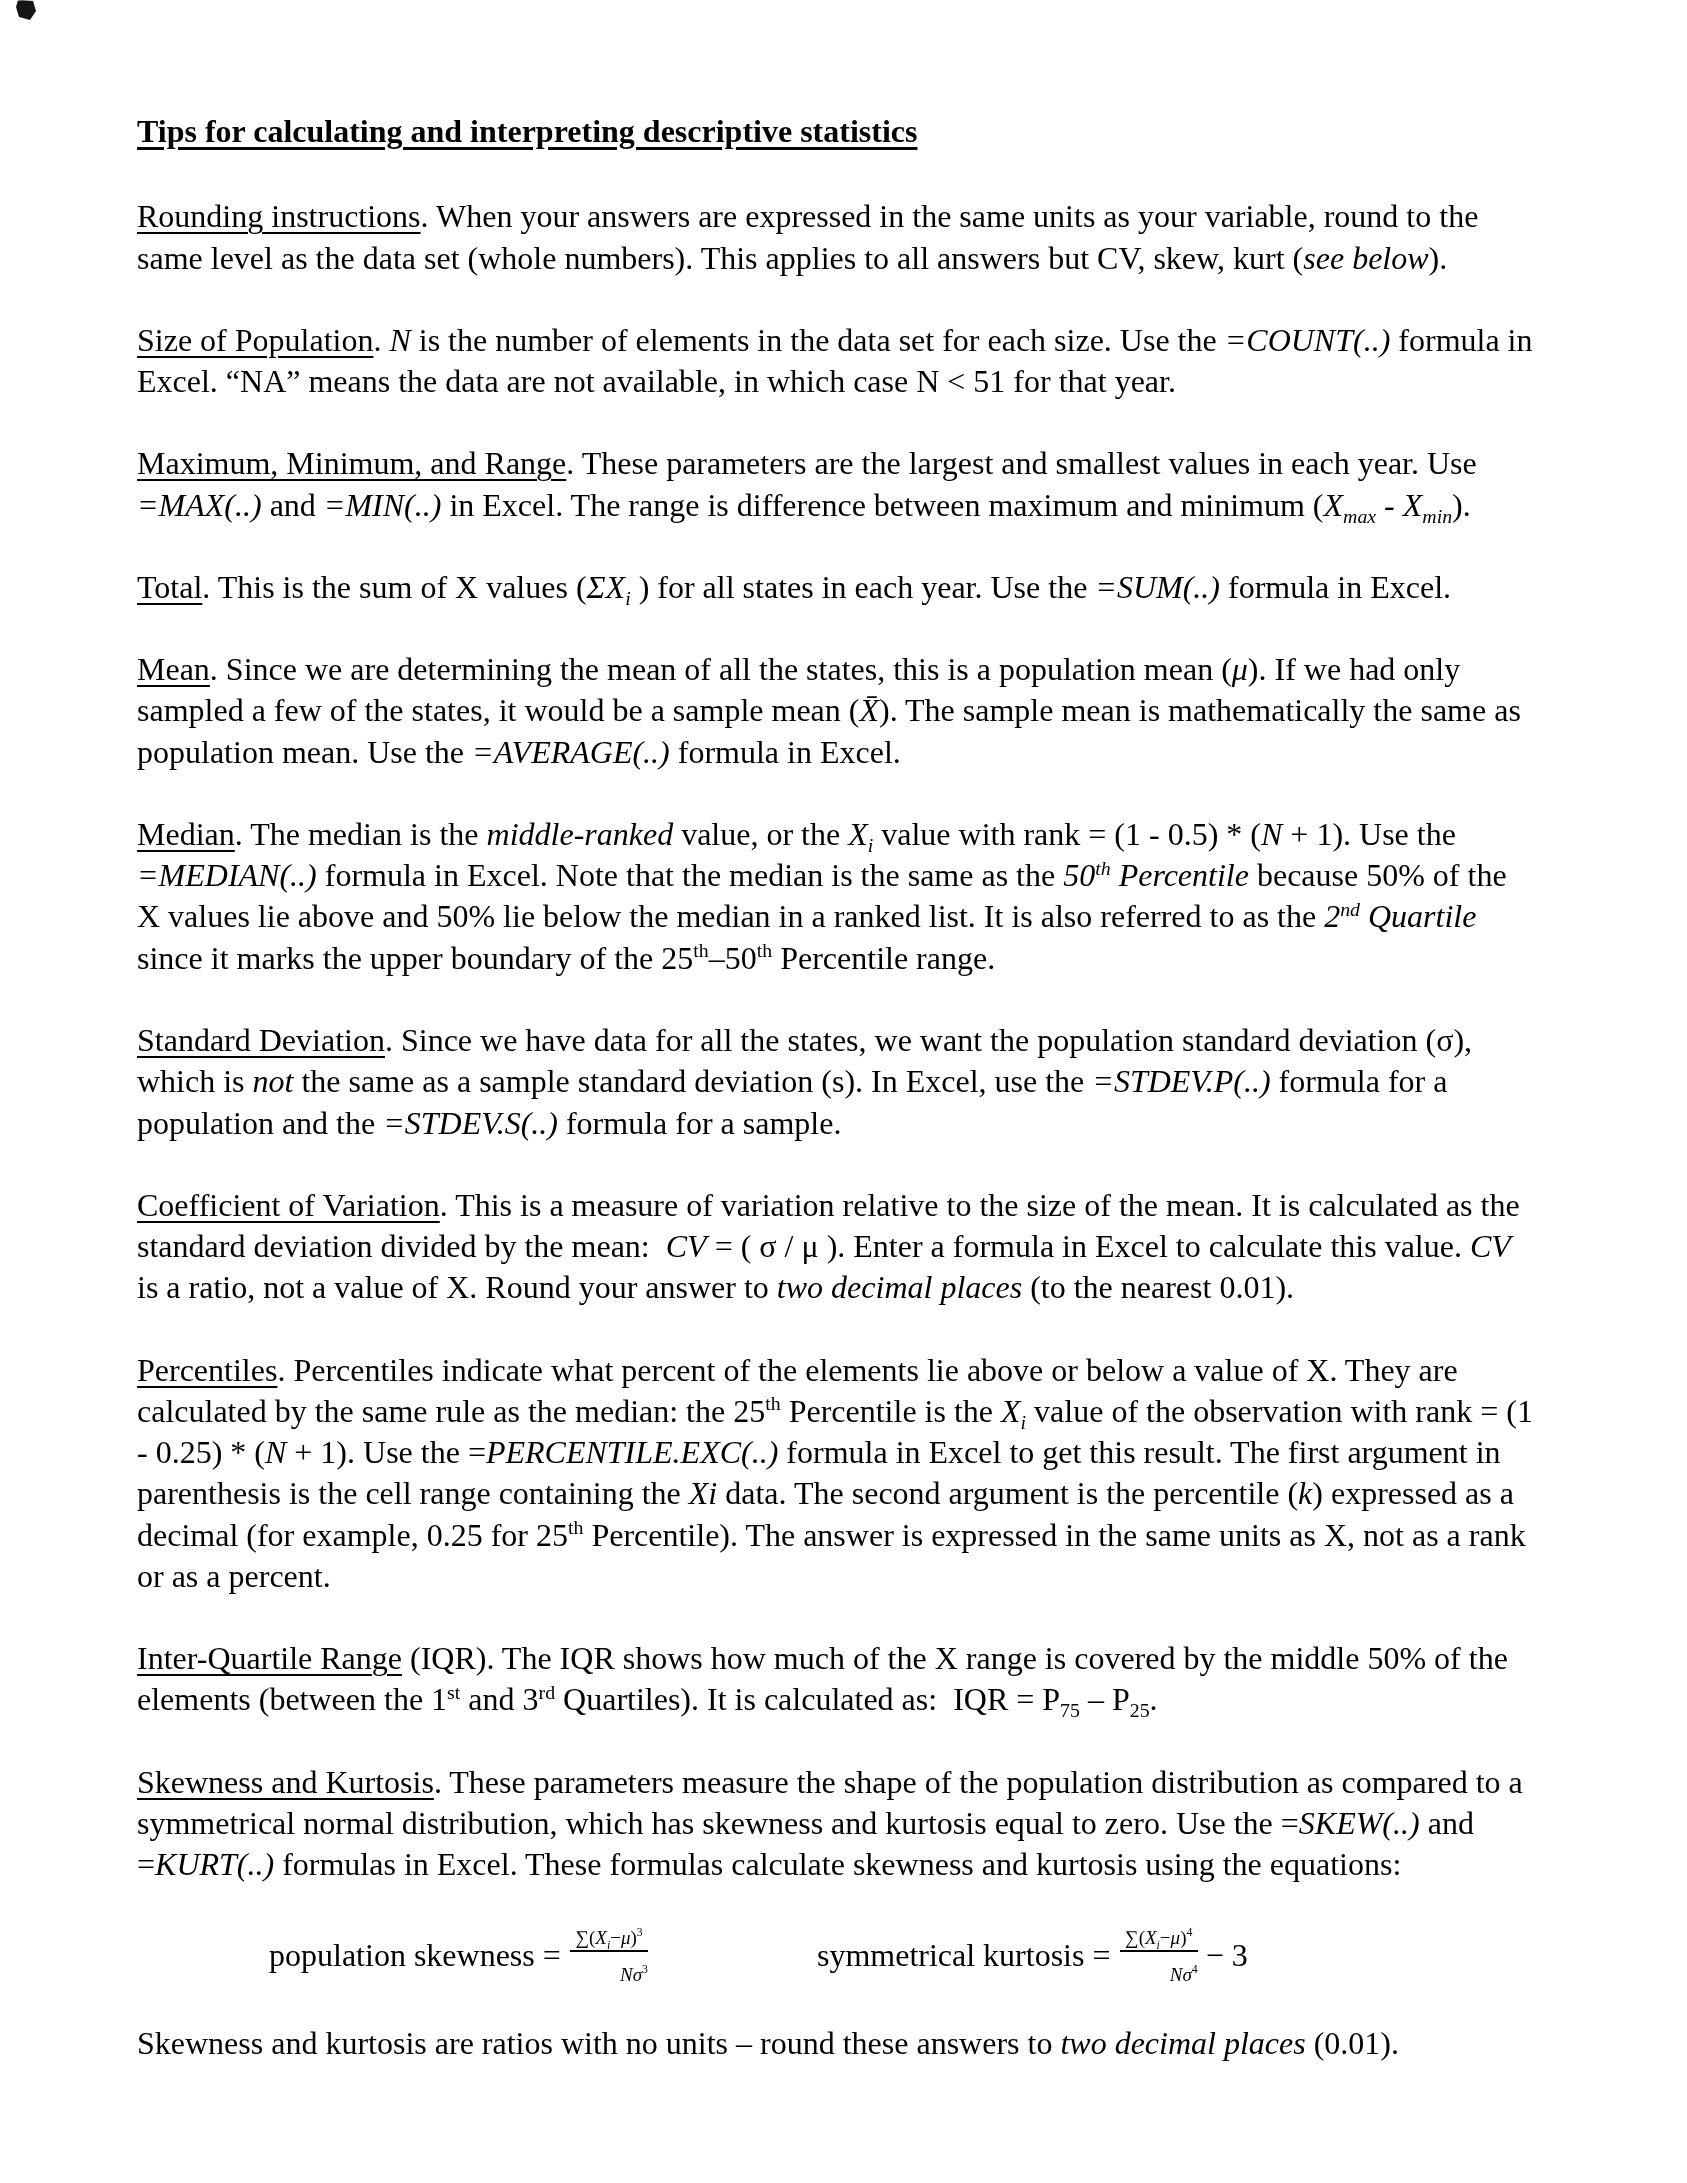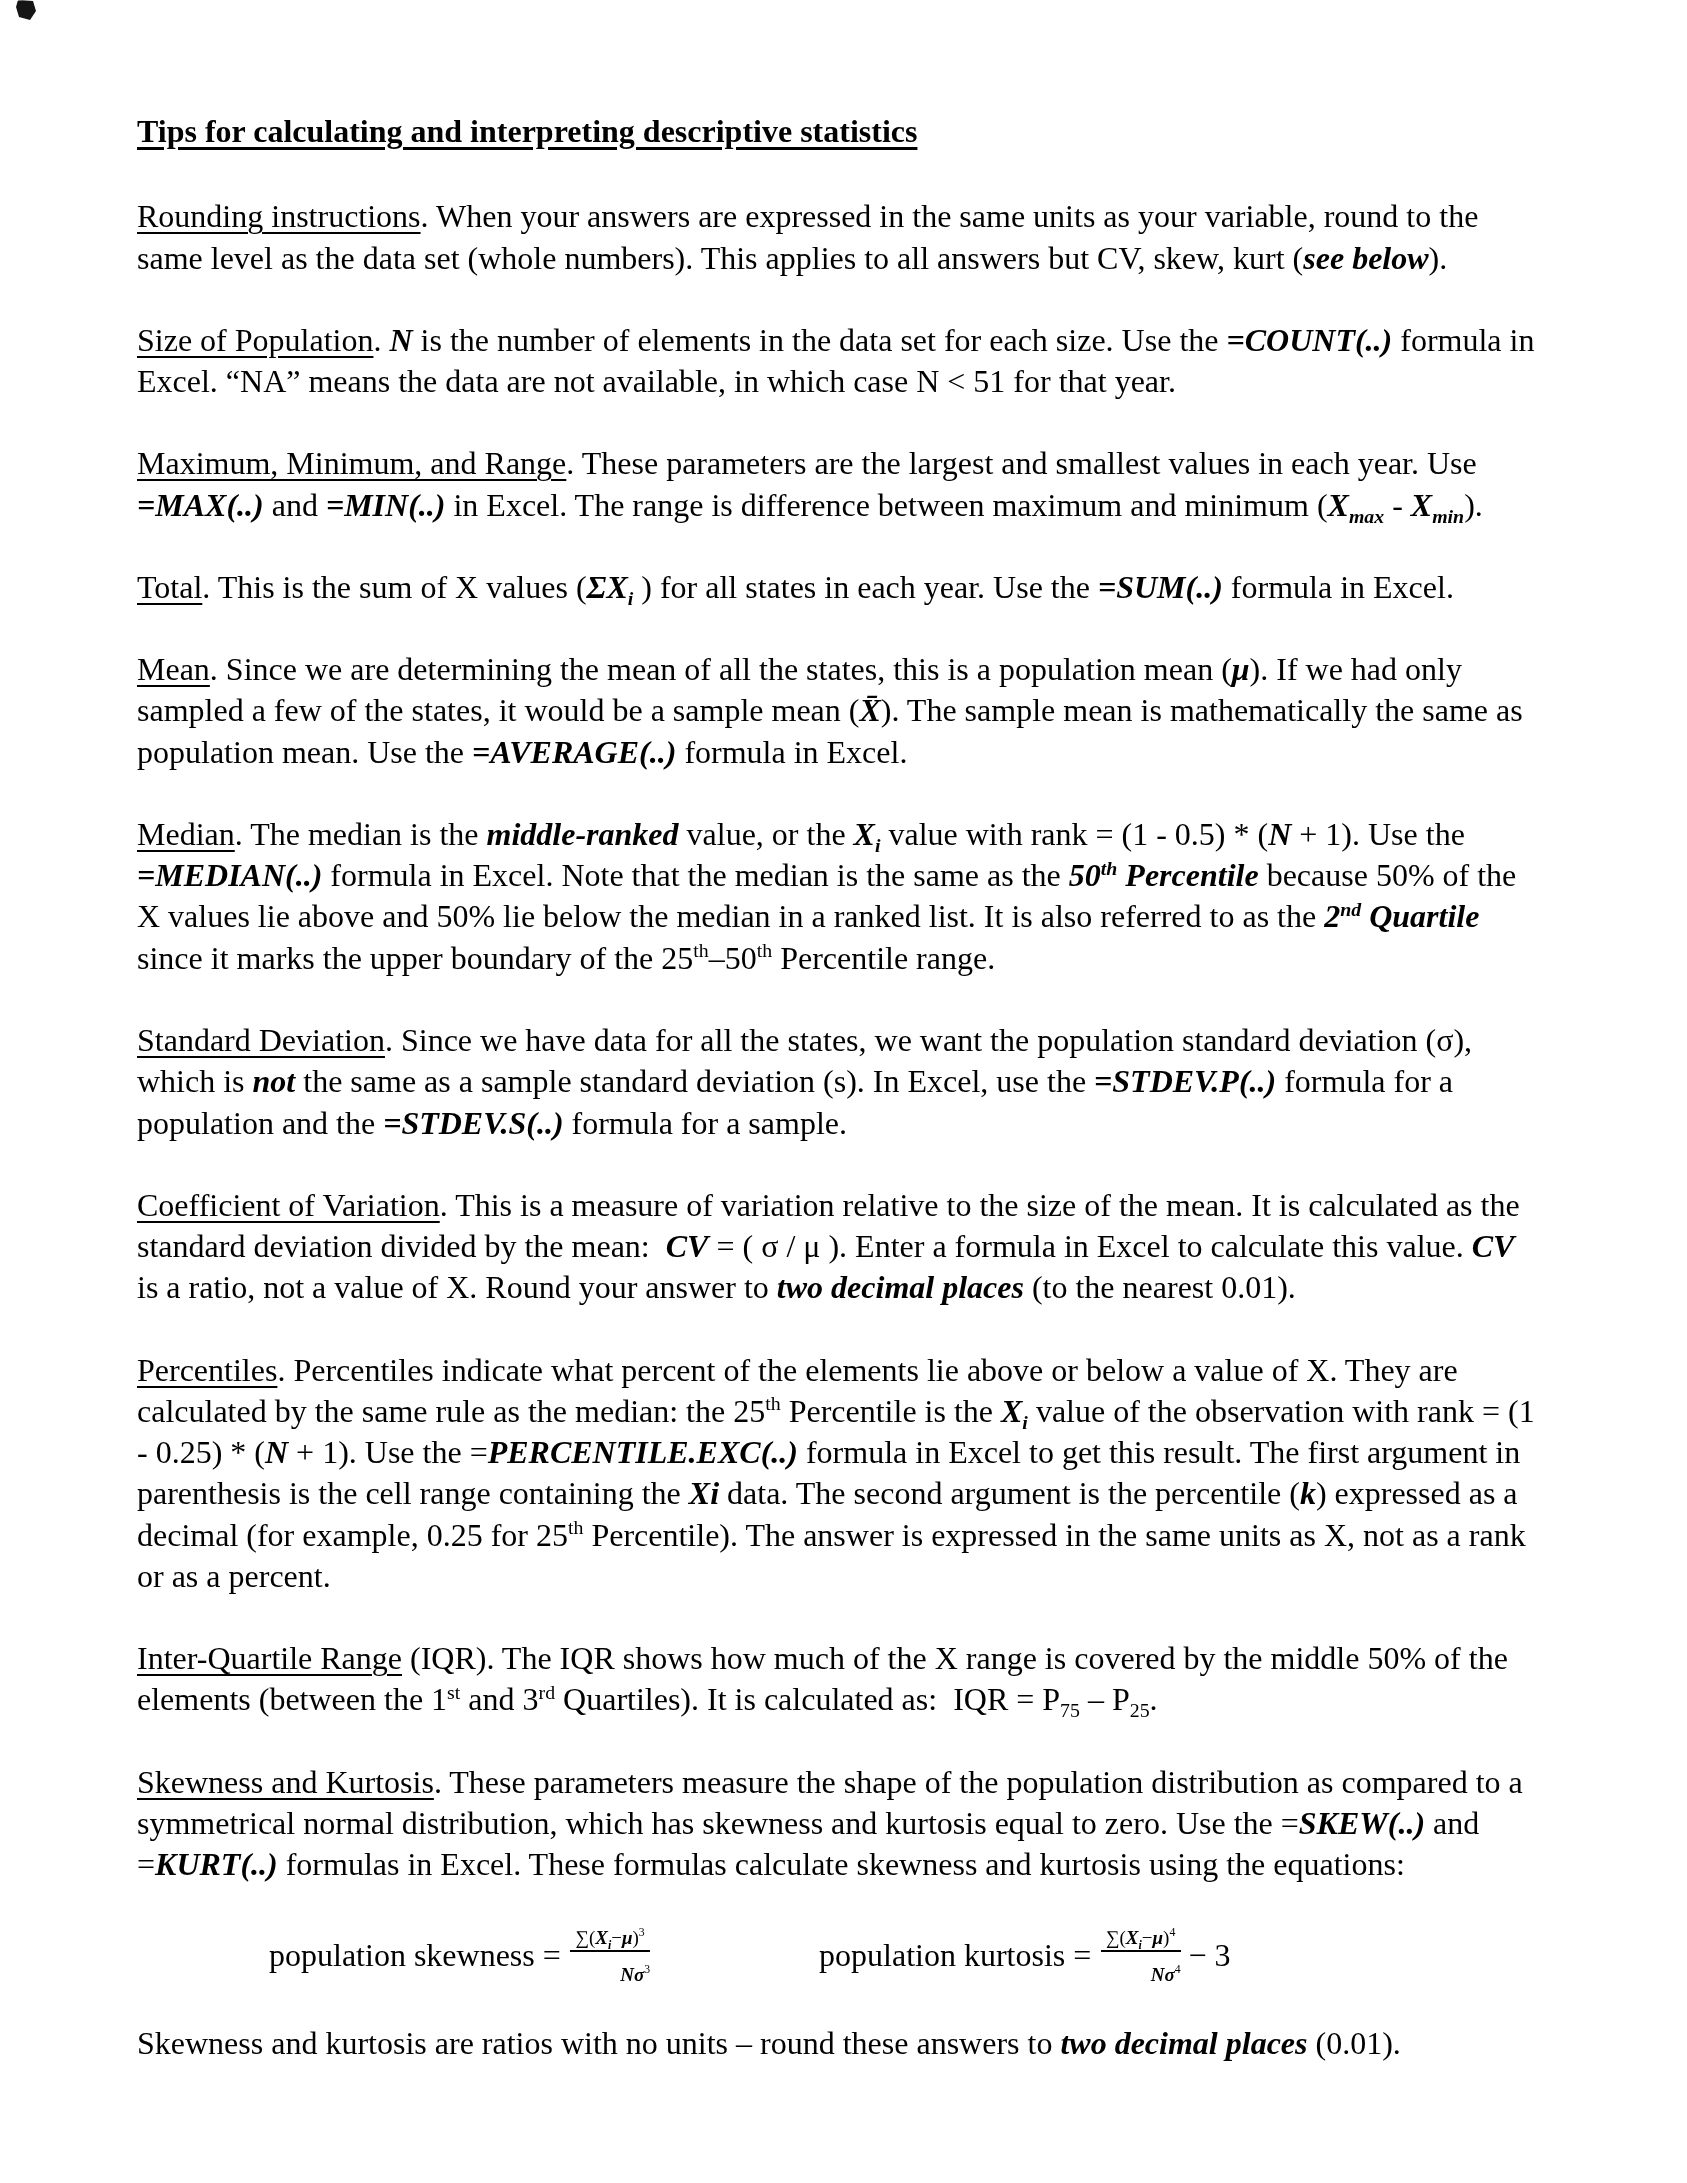--- a/index.html
+++ b/index.html
@@ -28,21 +28,21 @@
     text-decoration:underline;
     text-decoration-thickness:2.6px;
     text-underline-offset:4.6px;
   }
   .para { margin:0 0 41px 0; }
   .para .ul {
     text-decoration:underline;
     text-decoration-thickness:2px;
     text-underline-offset:4.6px;
   }
-  .it { font-style:italic;font-weight:bold; }
+  .it { font-style:italic; }
   sup { font-size:0.62em; vertical-align:super; line-height:0;margin-top:11px; }
   sub { font-size:0.62em; vertical-align:sub; line-height:0; }
   .formula-row {
     display:flex; align-items:center;
     padding-left:132px; gap:169px;
     margin:2.6px 0 38px 0;
   }
   .formula { display:flex; align-items:center; white-space:nowrap; }
   .f-label { margin-right:9.3px;text-align:center; }
   .frac {
@@ -77,21 +77,21 @@
 
     <div class="formula-row">
       <div class="formula">
         <span class="f-label">population skewness =</span>
         <span class="frac">
           <span class="num"><span>∑(</span><span class="it">X</span><sub class="it">i</sub><span>−</span><span class="it">μ</span><span>)</span><sup>3</sup></span>
           <span class="den"><span class="it">N</span><span class="it">σ</span><sup>3</sup></span>
         </span>
       </div>
       <div class="formula">
-        <span class="f-label">population kurtosis =</span>
+        <span class="f-label">symmetrical kurtosis =</span>
         <span class="frac">
           <span class="num"><span>∑(</span><span class="it">X</span><sub class="it">i</sub><span>−</span><span class="it">μ</span><span>)</span><sup>4</sup></span>
           <span class="den"><span class="it">N</span><span class="it">σ</span><sup>4</sup></span>
         </span>
         <span class="f-suffix">− 3</span>
       </div>
     </div>
 
     <p class="para closing"><span>Skewness and kurtosis are ratios with no units – round these answers to </span><span class="it">two decimal places</span><span> (0.01).</span></p>
 

